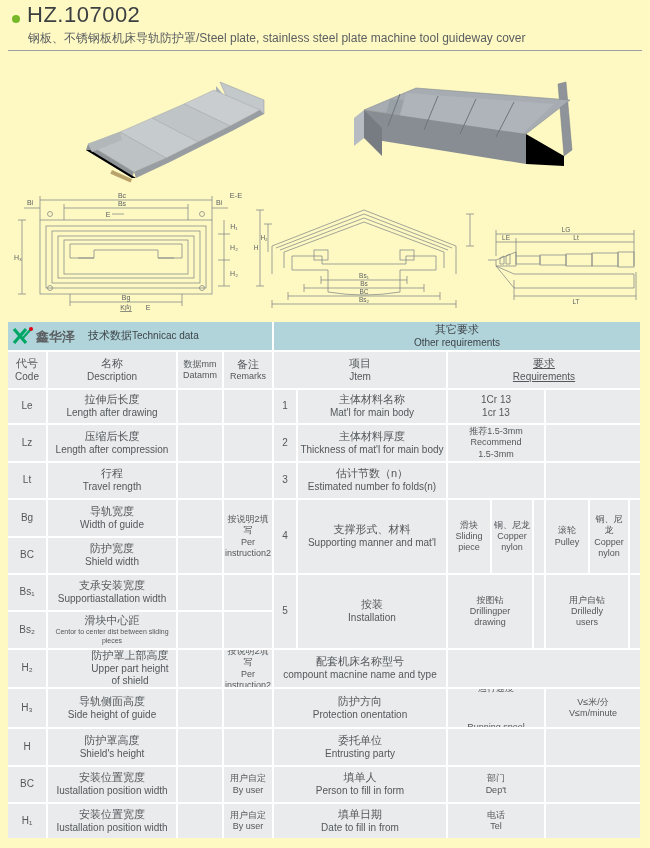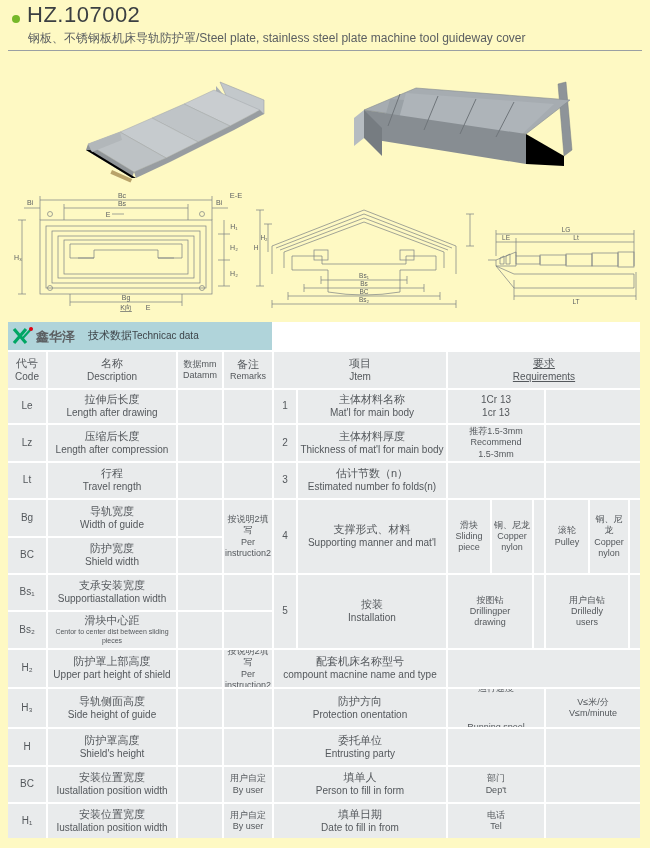--- a/index.html
+++ b/index.html
@@ -208,20 +208,24 @@
         <path d="M2 4 L14 18 M14 4 L2 18" stroke="#00a664" stroke-width="3.2" fill="none"></path>
         <path d="M10 14 L20 3" stroke="#00a664" stroke-width="2.2" fill="none"></path>
         <circle cx="19" cy="4" r="2" fill="#e60012"></circle>
         <text x="24" y="16" font-size="13" fill="#2f3336" font-weight="bold">鑫华泽</text>
       </svg>
       <div class="bandtitle">
         <div class="cn">技术数据</div>
         <div class="en">Technicac data</div>
       </div>
     </div>
+    <div class="cell hdr" style="grid-area:1/5/2/13;">
+      <div class="cn">其它要求</div>
+      <div class="en">Other requirements</div>
+    </div>
 
     <div class="cell" style="grid-area:2/1/3/2;">
       <div class="cn">代号</div>
         <div class="en">Code</div>
     </div>
     <div class="cell" style="grid-area:2/2/3/3;">
       <div class="cn">名称</div>
         <div class="en">Description</div>
     </div>
     <div class="cell" style="grid-area:2/3/3/4;">
@@ -310,21 +314,21 @@
     <div class="cell" style="grid-area:9/2/10/3;">
         <div class="cn">滑块中心距</div>
         <div class="tiny">Centor to center dist between sliding pieces</div>
       </div>
     <div class="cell" style="grid-area:9/3/10/4;"></div>
     <div class="cell" style="grid-area:9/4/10/5;"></div>
 
     <div class="cell" style="grid-area:10/1/11/2;">
         <div class="en">H₂</div>
       </div>
-    <div class="cell" style="grid-area:10/2/11/3;">
+    <div class="cell" style="grid-area:10/2/11/3;padding-left:38px;">
         <div class="cn">防护罩上部高度</div>
         <div class="en">Upper part height of shield</div>
       </div>
     <div class="cell" style="grid-area:10/3/11/4;"></div>
     <div class="cell" style="grid-area:10/4/11/5;">
       <div class="sm">按说明2填写</div>
         <div class="sm">Per</div>
         <div class="sm">instruction2</div>
     </div>
 

